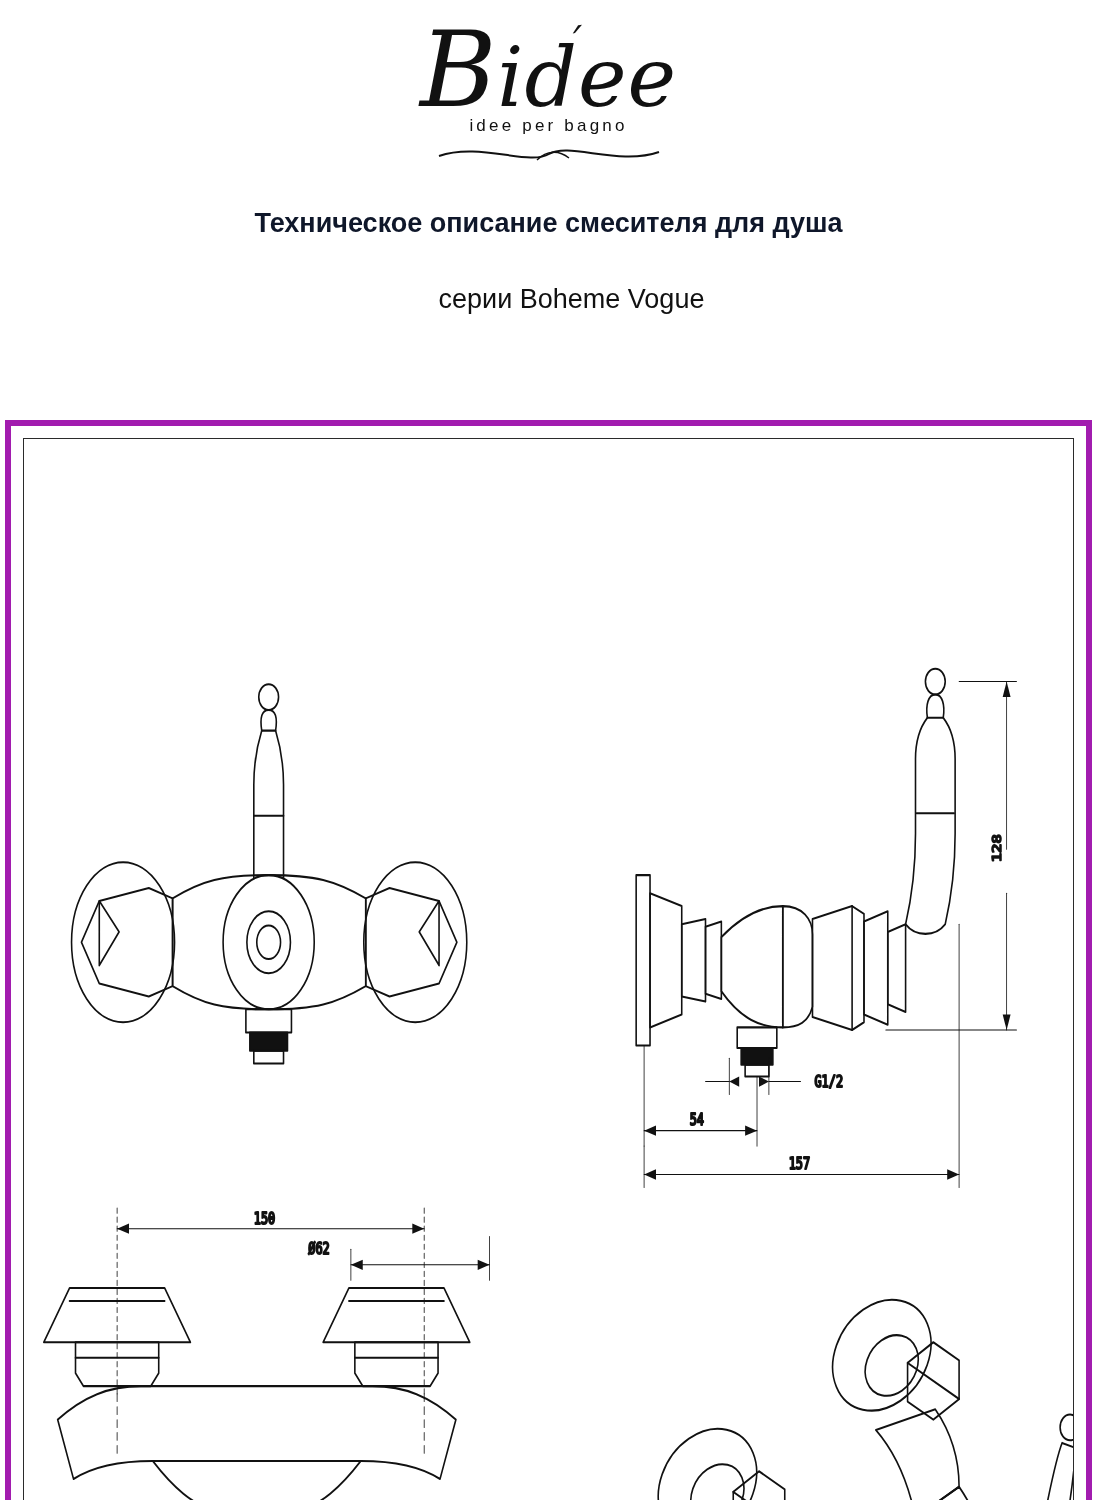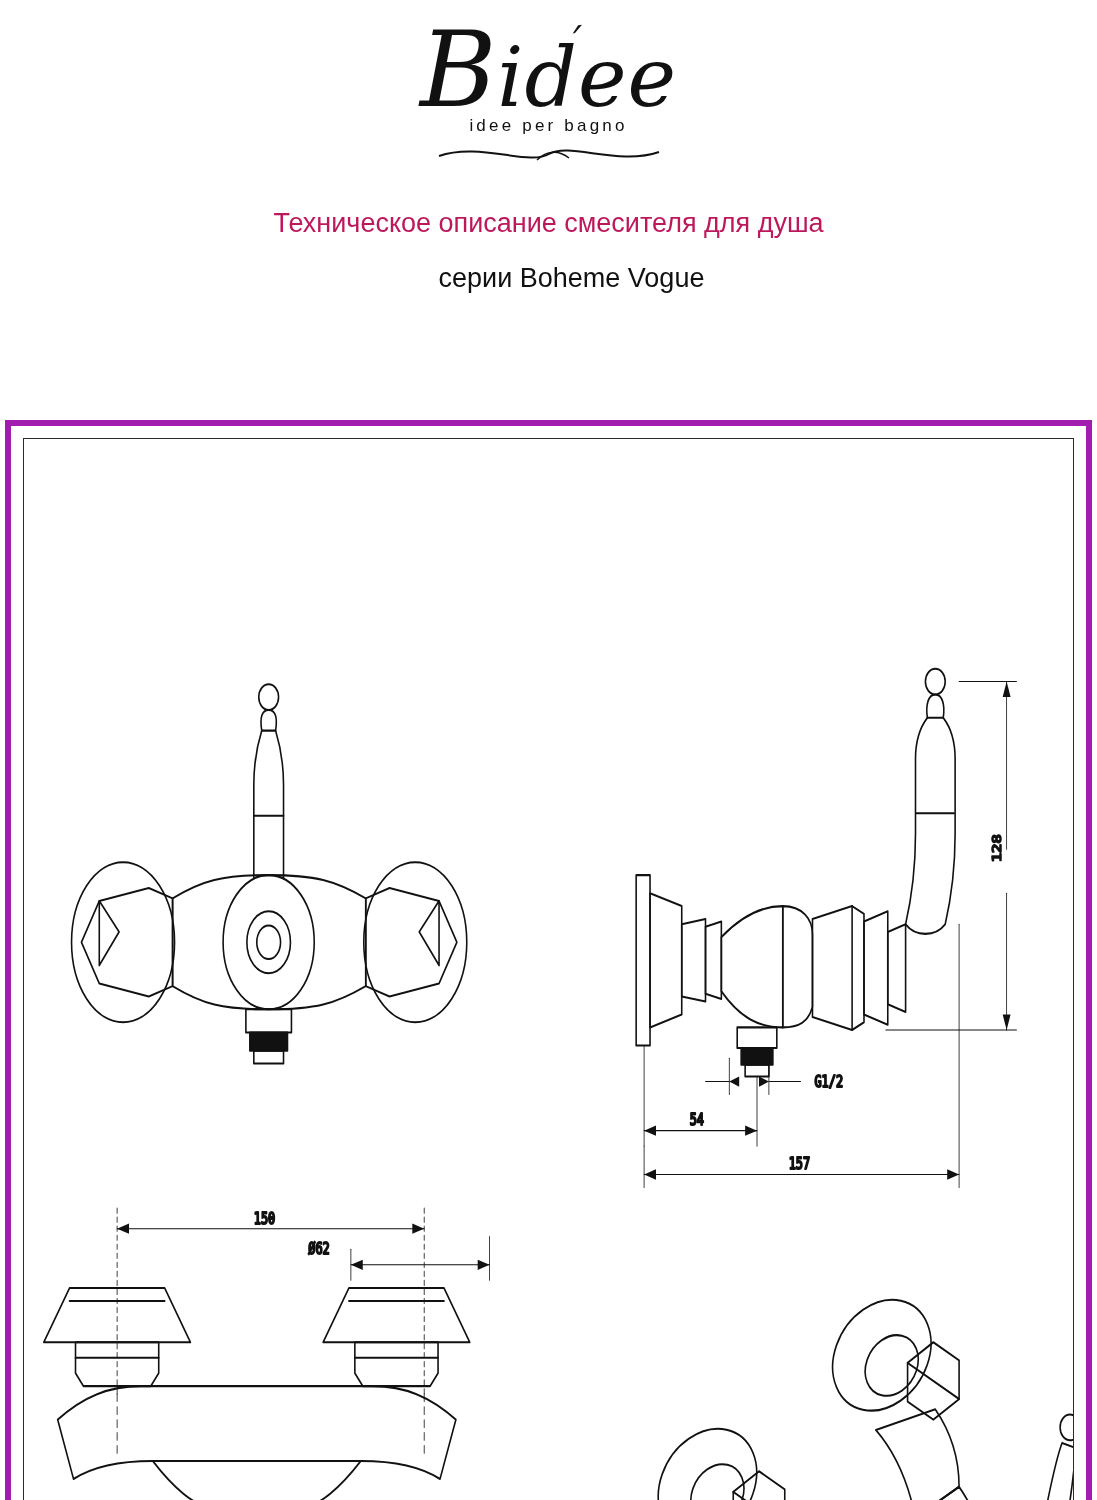--- a/index.html
+++ b/index.html
@@ -55,29 +55,29 @@
   }
   .brand-flourish {
     margin-top: 4px;
     height: 28px;
   }
 
   
   .doc-title {
     text-align: center;
     font-size: 27px;
-    color: #be185d;
+    color: #0f172a;
     margin-top: 28px;
-    font-weight: 400;
+    font-weight: 700;
   }
   .doc-subtitle {
     text-align: center;
     font-size: 27px;
     color: #111;
-    margin-top: 24px;
+    margin-top: 45px;
     font-weight: 400;
     padding-left: 46px;
   }
 
   
   .frame-outer {
     position: absolute;
     left: 5px;
     top: 420px;
     width: 1087px;

